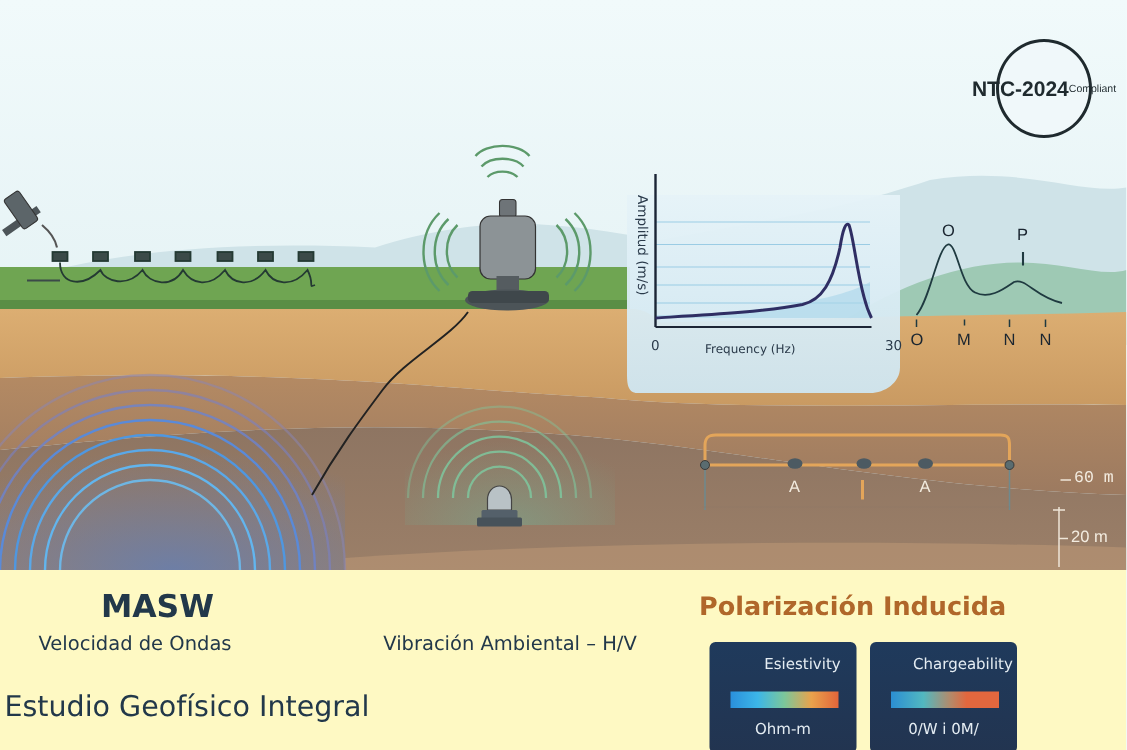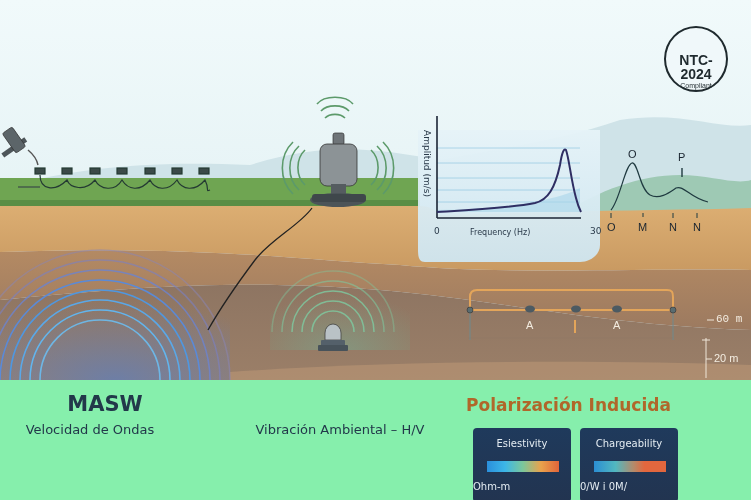--- a/index.html
+++ b/index.html
@@ -2,42 +2,42 @@
 <html><head>
 <meta charset="utf-8">
 <style>
   html, body { margin: 0; padding: 0; }
   body { width: 751px; height: 500px; overflow: hidden; font-family: "DejaVu Sans", sans-serif; }
   .scene { position: relative; width: 751px; height: 500px; overflow: hidden; background: #eaf6f8; }
   .scene svg.bg { position: absolute; left: 0; top: 0; }
   .abs { position: absolute; }
 
   .badge { left: 664px; top: 26px; width: 60px; height: 62px; border: 2.5px solid #1f2a2e; border-radius: 50%;
-           display: flex; flex-direction: column; align-items: center; justify-content: flex-end; background: #f0f8fa; }
+           display: flex; flex-direction: row; align-items: center; justify-content: center; background: #f0f8fa; }
   .badge .b1 { font-family: "Liberation Sans", sans-serif; font-weight: bold; font-size: 14px; line-height: 14px; color: #1f2a2e; }
   .badge .b2 { font-family: "Liberation Sans", sans-serif; font-weight: bold; font-size: 14px; line-height: 14px; color: #1f2a2e; }
   .badge .b3 { font-family: "Liberation Sans", sans-serif; font-size: 7px; line-height: 9px; color: #1f2a2e; }
 
   .chart-lbl { font-family: "DejaVu Sans", sans-serif; font-size: 8px; color: #2a3a4a; }
   .ylab { transform: rotate(90deg); transform-origin: left top; }
 
   .peak-lbl { font-family: "Liberation Sans", sans-serif; font-size: 11px; color: #1a2530; }
   .scale-lbl { font-family: "Liberation Sans", sans-serif; font-size: 11px; color: #f3ece0; }
   .A-lbl { font-family: "Liberation Sans", sans-serif; font-size: 11px; color: #f3ece0; }
 
-  .bottom { left: 0; top: 380px; width: 751px; height: 120px; background: #86efac; }
+  .bottom { left: 0; top: 380px; width: 751px; height: 120px; background: #fef9c3; }
   .method-title { font-family: "DejaVu Sans", sans-serif; font-weight: bold; font-size: 21px; color: #22384a; text-align: center; }
   .method-sub { font-family: "DejaVu Sans", sans-serif; font-size: 13px; color: #22384a; text-align: center; white-space: nowrap; }
   .main-title { font-family: "DejaVu Sans", sans-serif; font-size: 19px; color: #22384a; white-space: nowrap; }
   .ip-title { font-family: "DejaVu Sans", sans-serif; font-size: 17px; font-weight: bold; color: #b0672a; white-space: nowrap; }
 
   .card { width: 98px; height: 74px; background: linear-gradient(180deg,#1f3a5c,#223450); border-radius: 4px; }
-  .card .ctitle { position: absolute; top: 10px; left: 0; width: 100%; text-align: center; font-family: "DejaVu Sans", sans-serif; font-size: 10px; color: #e4ecf2; }
+  .card .ctitle { position: absolute; top: 10px; left: 0; width: 100%; text-align: center; font-family: "DejaVu Sans", sans-serif; font-size: 10px; color: #e4ecf2; padding-left: 13px; }
   .card .cbar { position: absolute; top: 33px; left: 14px; width: 72px; height: 11px; }
-  .card .cunit { position: absolute; top: 53px; left: 0; width: 100%; text-align: left; font-family: "DejaVu Sans", sans-serif; font-size: 10px; color: #e4ecf2; }
+  .card .cunit { position: absolute; top: 53px; left: 0; width: 100%; text-align: center; font-family: "DejaVu Sans", sans-serif; font-size: 10px; color: #e4ecf2; }
 </style>
 </head>
 <body>
 
 <div class="scene">
 
   <svg class="bg" width="751" height="500" viewBox="0 0 751 500">
     <defs>
       <linearGradient id="sky" x1="0" y1="0" x2="0" y2="1">
         <stop offset="0" stop-color="#f1fafb"></stop>
@@ -219,20 +219,21 @@
 
   <div class="abs scale-lbl" style="left:716px; top:313px;font-family:Liberation Mono, monospace;">60 m</div>
   <div class="abs scale-lbl" style="left:714px; top:352px;">20 m</div>
 
   <div class="abs bottom">
     <div class="abs method-title" style="left:30px; top:12px; width:150px;">MASW</div>
     <div class="abs method-sub" style="left:0; top:42px; width:180px;">Velocidad de Ondas</div>
 
     <div class="abs method-sub" style="left:240px; top:42px; width:200px;">Vibración Ambiental – H/V</div>
 
+    <div class="abs main-title" style="left:3px; top:80px;">Estudio Geofísico Integral</div>
 
     <div class="abs ip-title" style="left:466px; top:15px;">Polarización Inducida</div>
 
     <div class="abs card" style="left:473px; top:48px;">
       <div class="ctitle">Esiestivity</div>
       <div class="cbar" style="background: linear-gradient(90deg,#2a8fdc,#3cb6e8 25%,#7cc79a 50%,#e9a24c 75%,#e2653a);"></div>
       <div class="cunit">Ohm-m</div>
     </div>
 
     <div class="abs card" style="left:580px; top:48px;">

